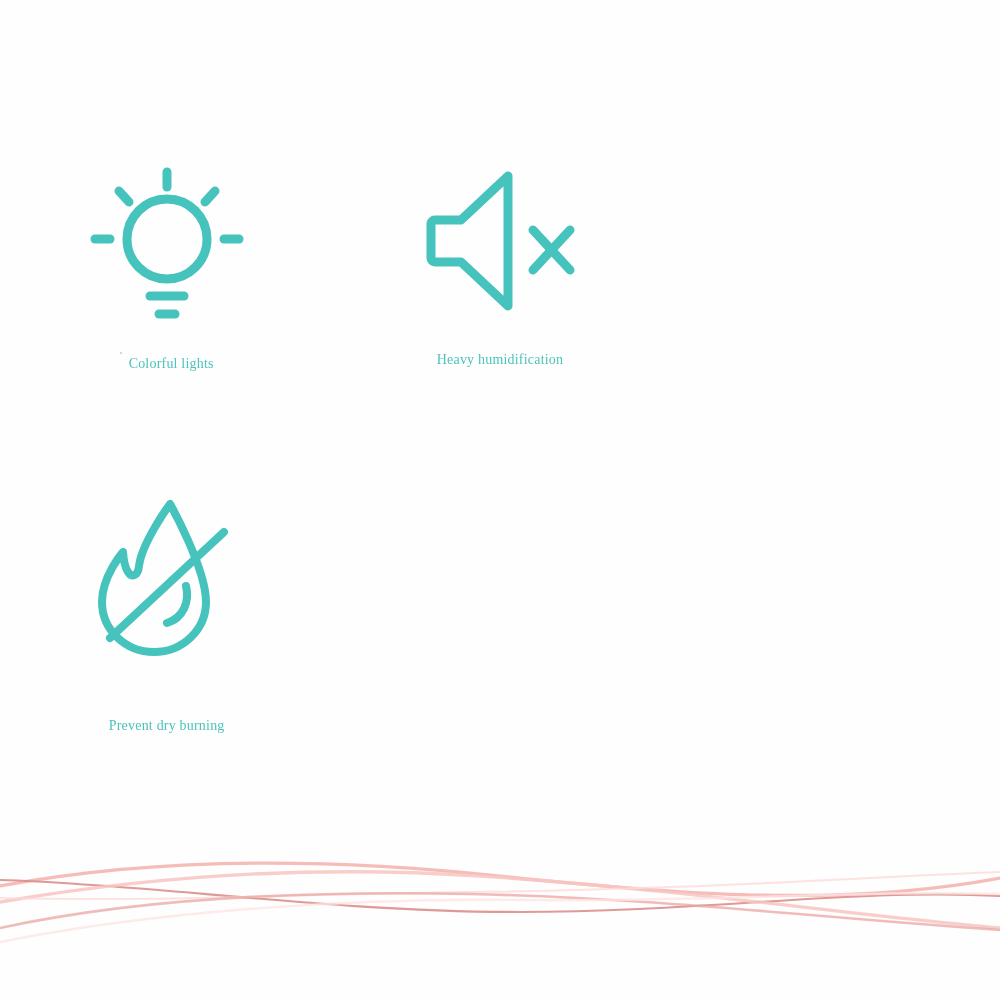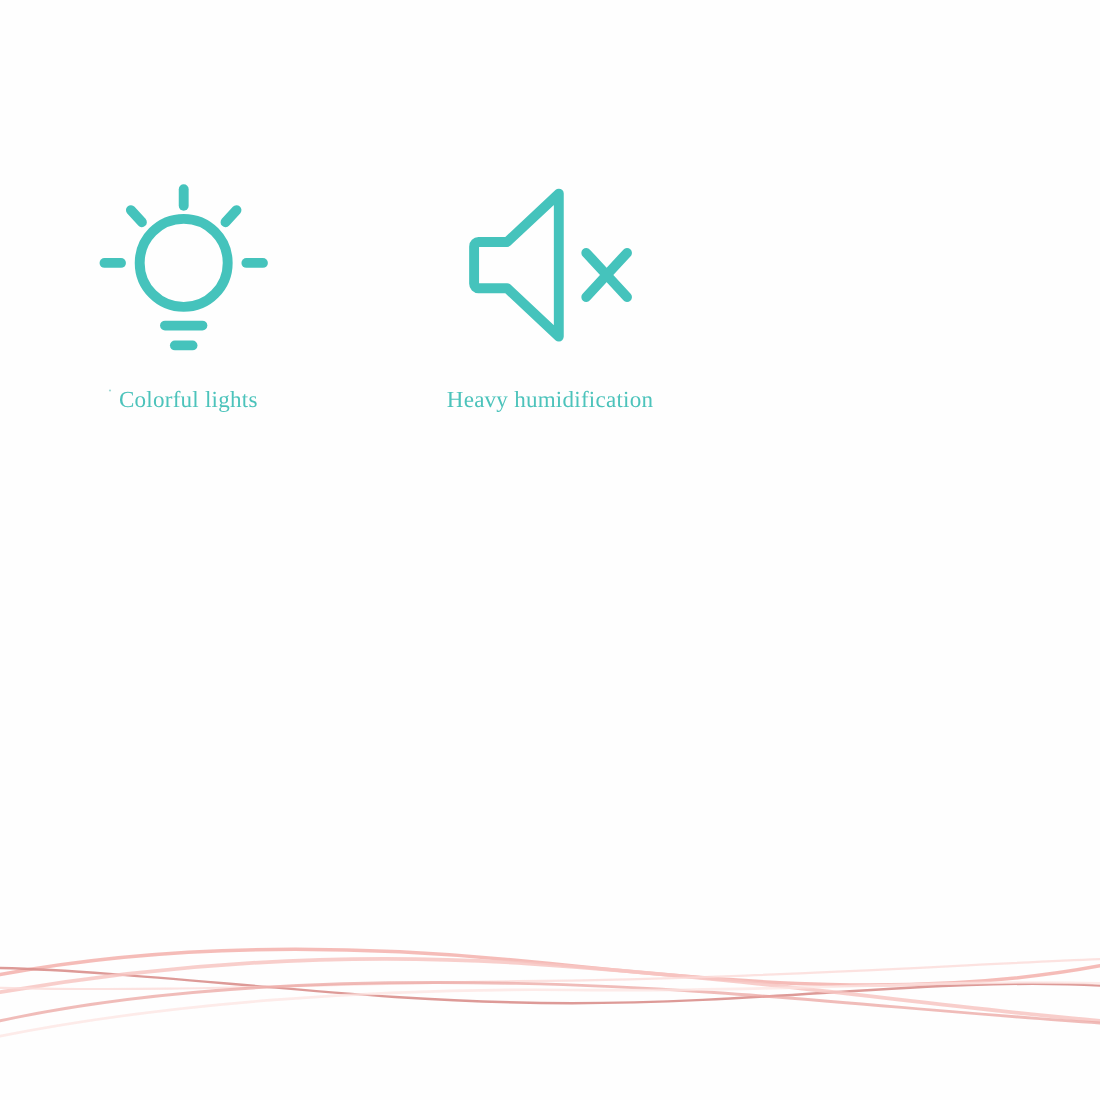--- a/index.html
+++ b/index.html
@@ -52,21 +52,21 @@
     align-items: center;
     justify-content: center;
   }
   .icon-wrap svg {
     display: block;
     overflow: visible;
   }
 
   .feature-label {
     margin-top: 18px;
-    font-size: 21px;
+    font-size: 14px;
     line-height: 1.1;
     color: #4cc3bb;
     font-family: "Liberation Serif", "DejaVu Serif", serif;
     letter-spacing: 0.2px;
     white-space: nowrap;
   }
 
   
   .row-top .feature-label { margin-top: 22px; }
   .row-bottom .feature-label { margin-top: 58px; }
@@ -128,20 +128,32 @@
       </div>
       <div class="feature-label">
         <span>Heavy humidification</span>
       </div>
     </div>
 
     <div class="spacer-row"></div>
 
 
 
+    <div class="feature-cell row-bottom">
+      <div class="icon-wrap">
+        <svg width="170" height="170" viewBox="0 0 170 170" fill="none" xmlns="http://www.w3.org/2000/svg" stroke="#45c3bc" stroke-width="8" stroke-linecap="round" stroke-linejoin="round">
+          <path d="M88 14 C88 14 60 52 57 76 C56 86 50 88 46 82 C42 76 41 62 41 62 C41 62 20 86 20 112 a52 50 0 0 0 104 0 C124 78 88 14 88 14 Z"></path>
+          <path d="M104 96 C108 112 101 128 85 133"></path>
+          <line x1="28" y1="148" x2="142" y2="42"></line>
+        </svg>
+      </div>
+      <div class="feature-label">
+        <span>Prevent dry burning</span>
+      </div>
+    </div>
 
   </div>
 
   <svg class="waves" viewBox="0 0 1000 150" preserveAspectRatio="none" xmlns="http://www.w3.org/2000/svg" fill="none">
     <path d="M0 36 C160 6 330 8 500 26 C670 44 840 58 1000 28" stroke="#f3b0ab" stroke-width="3.2" stroke-linecap="round" opacity="0.85"></path>
     <path d="M0 30 C150 34 330 62 520 62 C700 62 860 38 1000 46" stroke="#d98f8c" stroke-width="2.2" stroke-linecap="round" opacity="0.9"></path>
     <path d="M0 52 C140 28 300 14 480 26 C690 40 840 64 1000 78" stroke="#f7c6c2" stroke-width="3.4" stroke-linecap="round" opacity="0.85"></path>
     <path d="M0 48 C170 52 300 44 470 42 C680 40 850 28 1000 22" stroke="#fbdbd8" stroke-width="2" stroke-linecap="round" opacity="0.8"></path>
     <path d="M0 78 C120 52 280 40 470 44 C660 48 820 68 1000 80" stroke="#eba6a1" stroke-width="2.6" stroke-linecap="round" opacity="0.75"></path>
     <path d="M0 92 C150 62 340 48 520 50 C720 52 860 40 1000 44" stroke="#fce4e1" stroke-width="2.4" stroke-linecap="round" opacity="0.75"></path>

